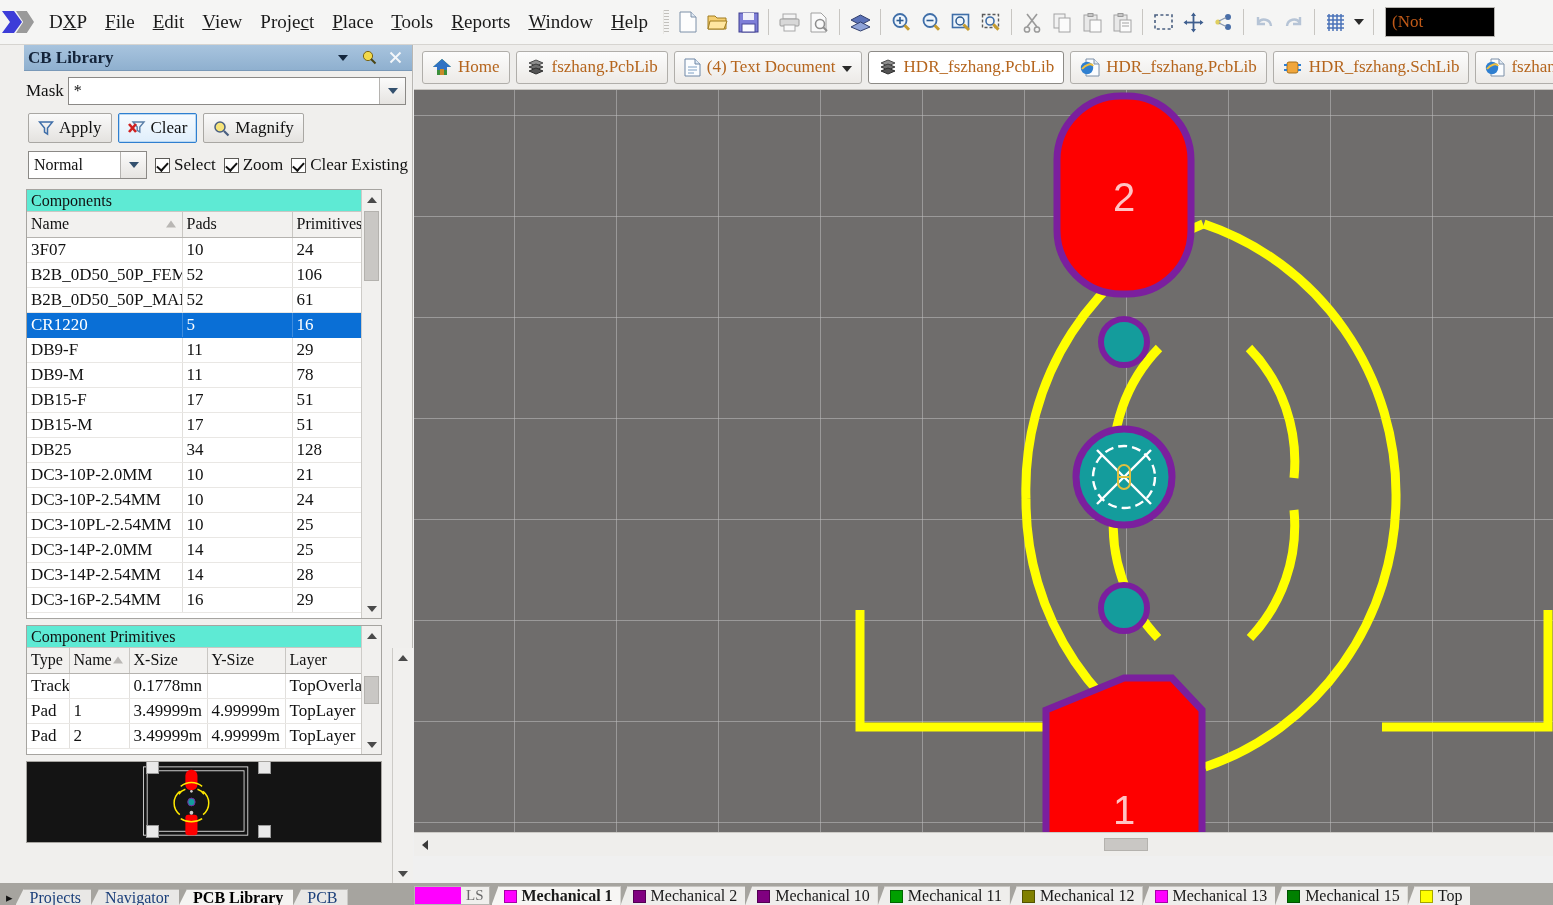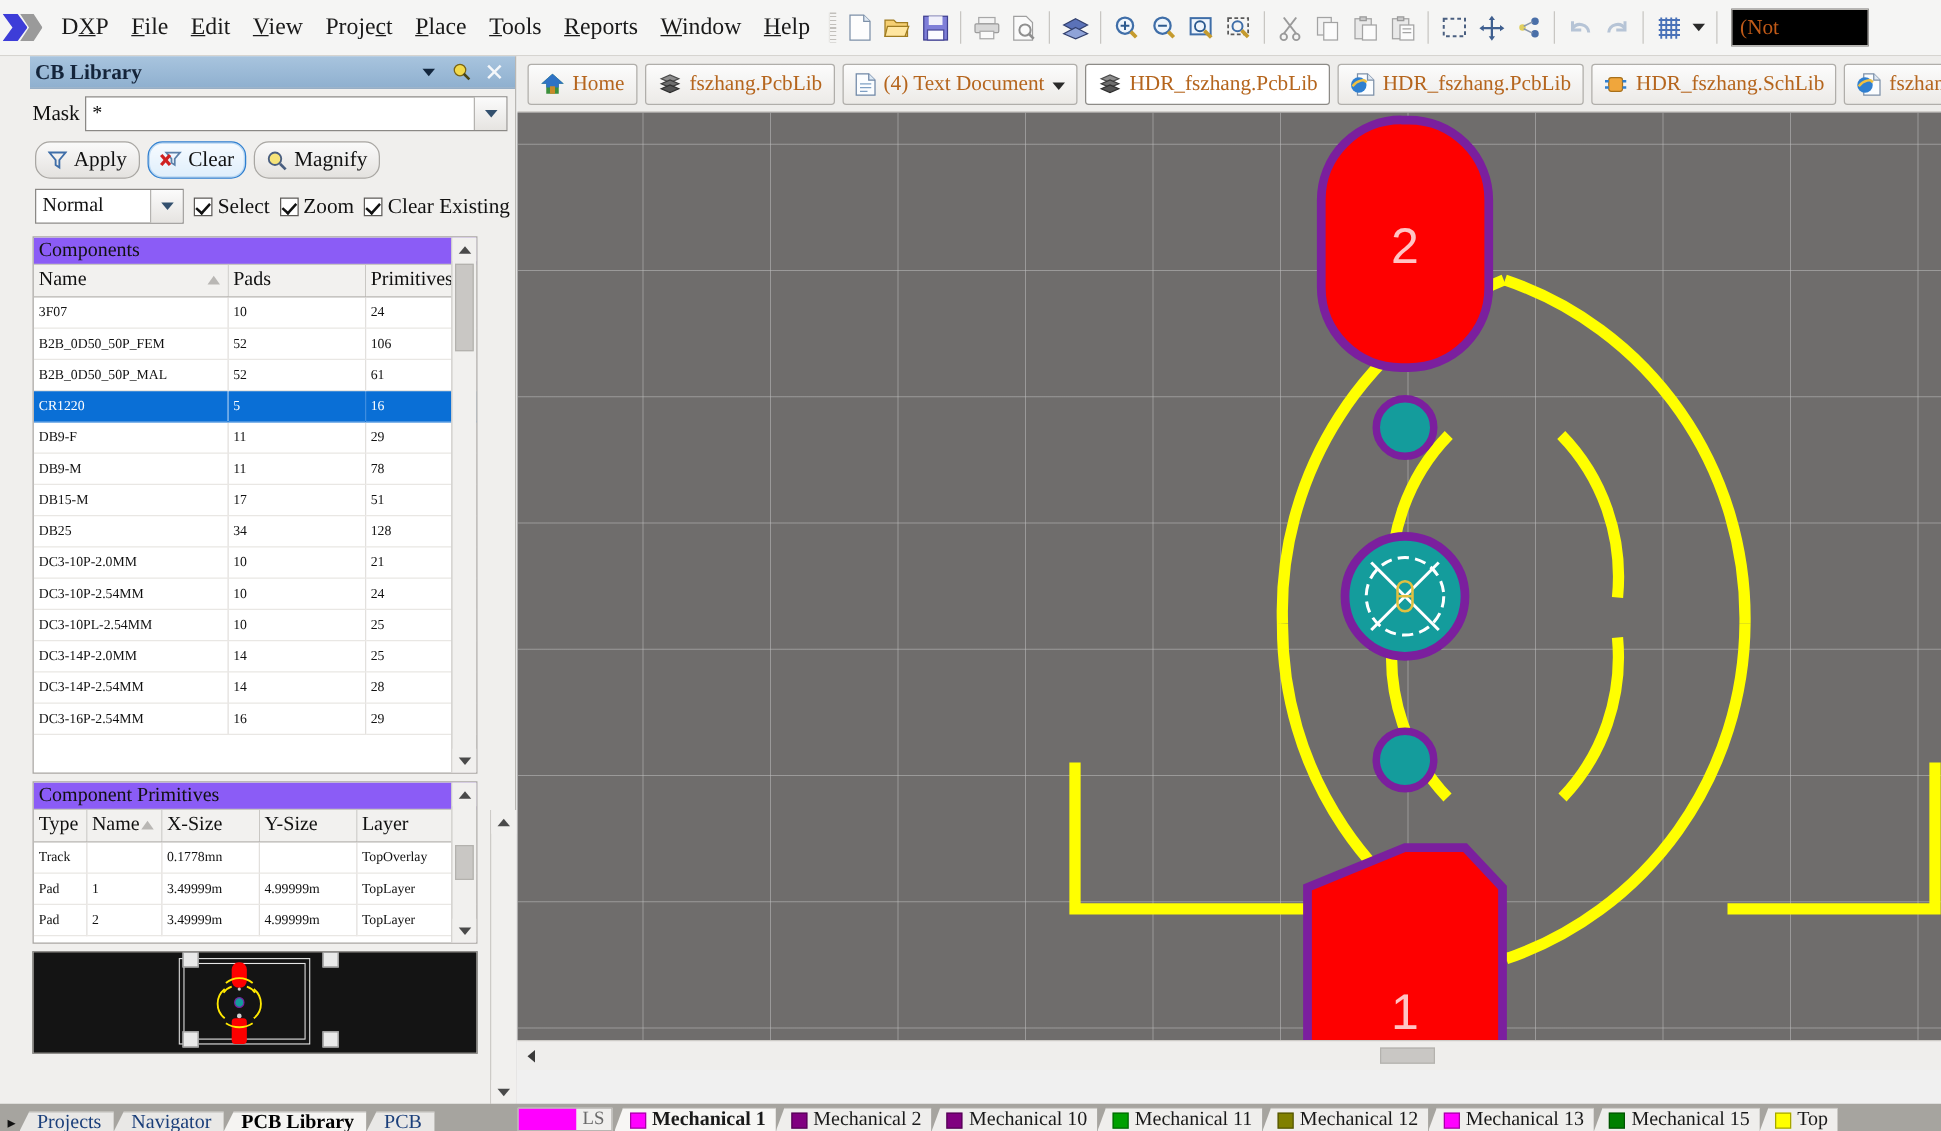--- a/index.html
+++ b/index.html
@@ -90,60 +90,60 @@
     border-left: 1px solid #b5b3b0; display: flex; align-items: center; justify-content: center;
   }
   .chev {
     width: 0; height: 0; border-left: 5px solid transparent;
     border-right: 5px solid transparent; border-top: 6px solid #33506e;
   }
 
   .btnrow { display: flex; align-items: center; gap: 6px; padding: 6px 4px 4px 4px; }
   .btn {
     height: 30px; background: linear-gradient(to bottom,#fafafa,#e4e2df);
-    border: 1px solid #a9a7a3; border-radius: 12px;
+    border: 1px solid #a9a7a3; border-radius: 2px;
     display: flex; align-items: center; gap: 5px; padding: 0 9px;
     font-size: 17px; font-family:"Liberation Serif",serif; color:#111; cursor: default;
   }
   .btn.active { border-color:#2f7fd0; box-shadow: inset 0 0 0 1px #bad8f2; background: linear-gradient(to bottom,#f7fbff,#dfeefb); }
 
   .optrow { display: flex; align-items: center; gap: 8px; padding: 4px 4px; }
   .smallcombo { width: 108px; height: 28px; }
   .cbx { display: flex; align-items: center; gap: 4px; font-size:17px; font-family:"Liberation Serif",serif; color:#111; cursor: default; }
   .box {
     width: 15px; height: 15px; border: 1px solid #5c5a57; background: #fff;
     position: relative; flex: none;
   }
   .box.on::after {
     content: ""; position: absolute; left: 3px; top: 1px; width: 5px; height: 9px;
     border: solid #111; border-width: 0 2px 2px 0; transform: rotate(42deg);
   }
 
   
   .tablewrap { margin: 6px 0 0 0; border: 1px solid #a6a4a0; background: #fff; position: relative; }
   .tbl-head-label {
-    height: 22px; background: #8b5cf6; border-bottom: 1px solid #c9c7c3;
+    height: 22px; background: #5eead4; border-bottom: 1px solid #c9c7c3;
     display:flex; align-items:center; padding-left: 4px;
     font-size: 16px; font-family:"Liberation Serif",serif; color: #111;
   }
   table.grid { width: 100%; border-collapse: collapse; table-layout: fixed; }
   table.grid th {
     background: #f2f1ef; border-right: 1px solid #c9c7c3; border-bottom: 1px solid #b5b3af;
     font-weight: normal; text-align: left; padding: 2px 4px;
     font-size: 16px; font-family:"Liberation Serif",serif; color:#111; height: 25px;
     position: relative;
   }
   table.grid th .sortmark {
     position: absolute; right: 6px; top: 50%; transform: translateY(-50%);
     width: 0; height: 0; border-left: 5px solid transparent; border-right: 5px solid transparent;
     border-bottom: 7px solid #b9b7b4;
   }
   table.grid td {
     border-right: 1px solid #e2e0dd; border-bottom: 1px solid #e9e7e4;
-    padding: 1px 4px; font-size: 11px; font-family:"Liberation Serif",serif; color:#111;
+    padding: 1px 4px; font-size: 17px; font-family:"Liberation Serif",serif; color:#111;
     height: 25px; white-space: nowrap; overflow: hidden;
   }
   tr.sel td { background: #0a6fd6; color: #fff; border-right-color:#3e8de0; border-bottom-color:#0a6fd6; }
 
   .vscroll {
     position: absolute; right: 0; top: 0; width: 20px; bottom: 0;
     background: #f1f0ee; border-left: 1px solid #cdcbc7;
     display: flex; flex-direction: column; align-items: center;
   }
   .sbtn {
@@ -557,20 +557,25 @@
             </tr>
             <tr>
               <td>DB9-F</td>
               <td>11</td>
               <td>29</td>
             </tr>
             <tr>
               <td>DB9-M</td>
               <td>11</td>
               <td>78</td>
+            </tr>
+            <tr>
+              <td>DB15-F</td>
+              <td>17</td>
+              <td>51</td>
             </tr>
             <tr>
               <td>DB15-M</td>
               <td>17</td>
               <td>51</td>
             </tr>
             <tr>
               <td>DB25</td>
               <td>34</td>
               <td>128</td>

